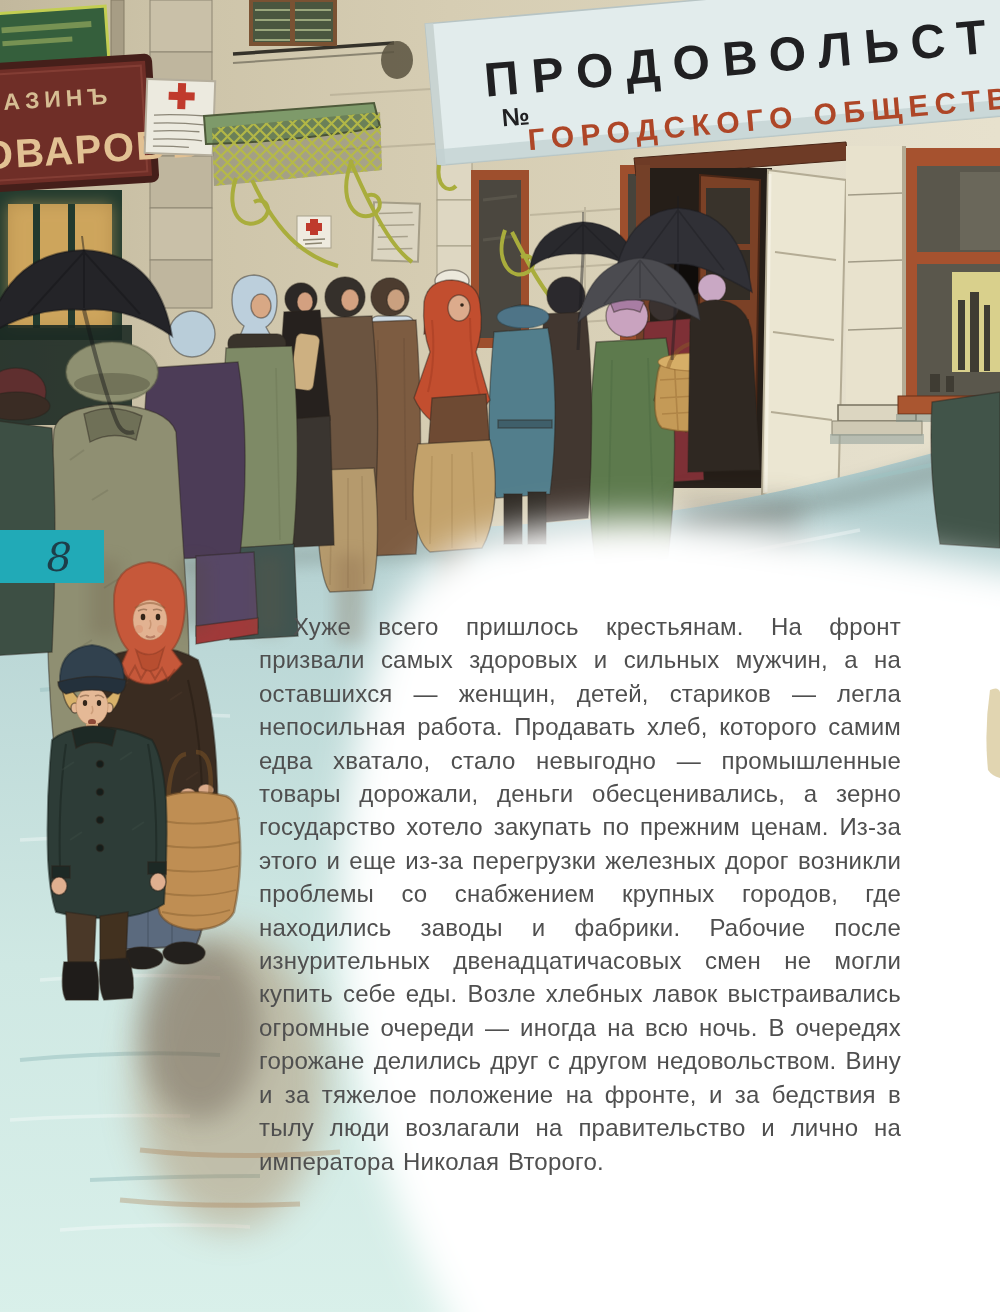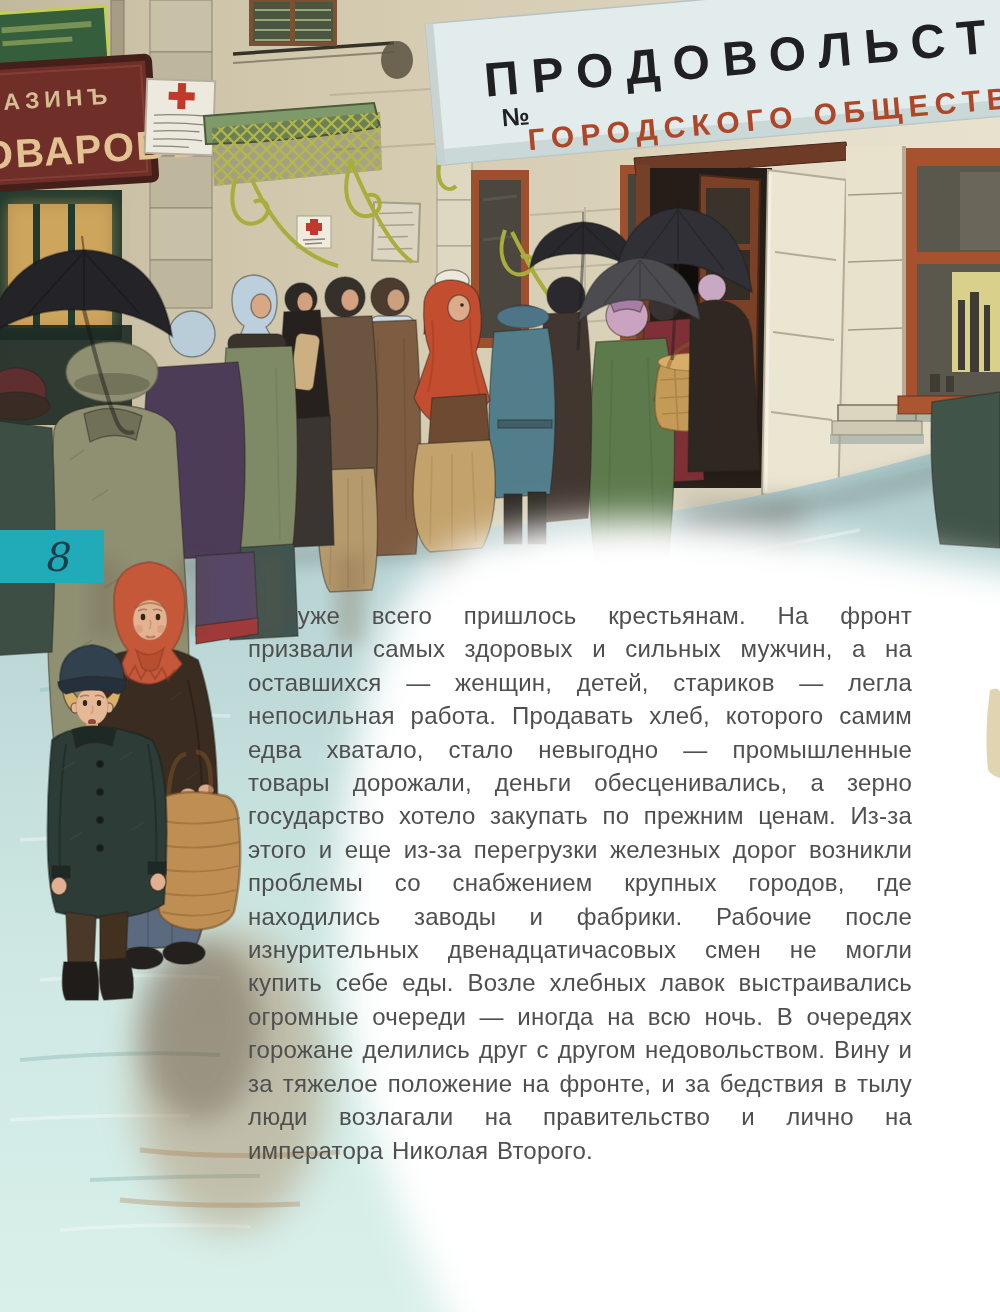--- a/index.html
+++ b/index.html
@@ -7,21 +7,21 @@
         font-family:"Liberation Sans",sans-serif;}
   .illustration{position:absolute;left:0;top:0;width:1000px;height:1312px;}
   .badge{position:absolute;left:0;top:530px;width:104px;height:53px;background:#21aab7;
          display:flex;align-items:center;justify-content:flex-end;padding-right:32px;
          box-sizing:border-box;z-index:5;}
   .badge span{font-family:"DejaVu Serif",serif;font-style:italic;font-weight:400;
               font-size:40px;color:#1d3e49;line-height:1;}
   .text-block{position:absolute;left:243px;top:594px;width:674px;z-index:6;
               color:#4f4f4f;font-size:24px;line-height:33.4px;letter-spacing:0.2px;
               word-spacing:2px;text-align:justify;}
-  .text-block p{margin:5px;text-indent:34px;}
+  .text-block p{margin:16px;text-indent:34px;}
   text{font-family:"Liberation Sans",sans-serif;}
 </style>
 </head>
 <body>
 
 <div class="page">
 
 <svg class="illustration" viewBox="0 0 1000 1312" xmlns="http://www.w3.org/2000/svg">
 <defs>
   <linearGradient id="fac" x1="0" y1="0" x2="1000" y2="0" gradientUnits="userSpaceOnUse">

